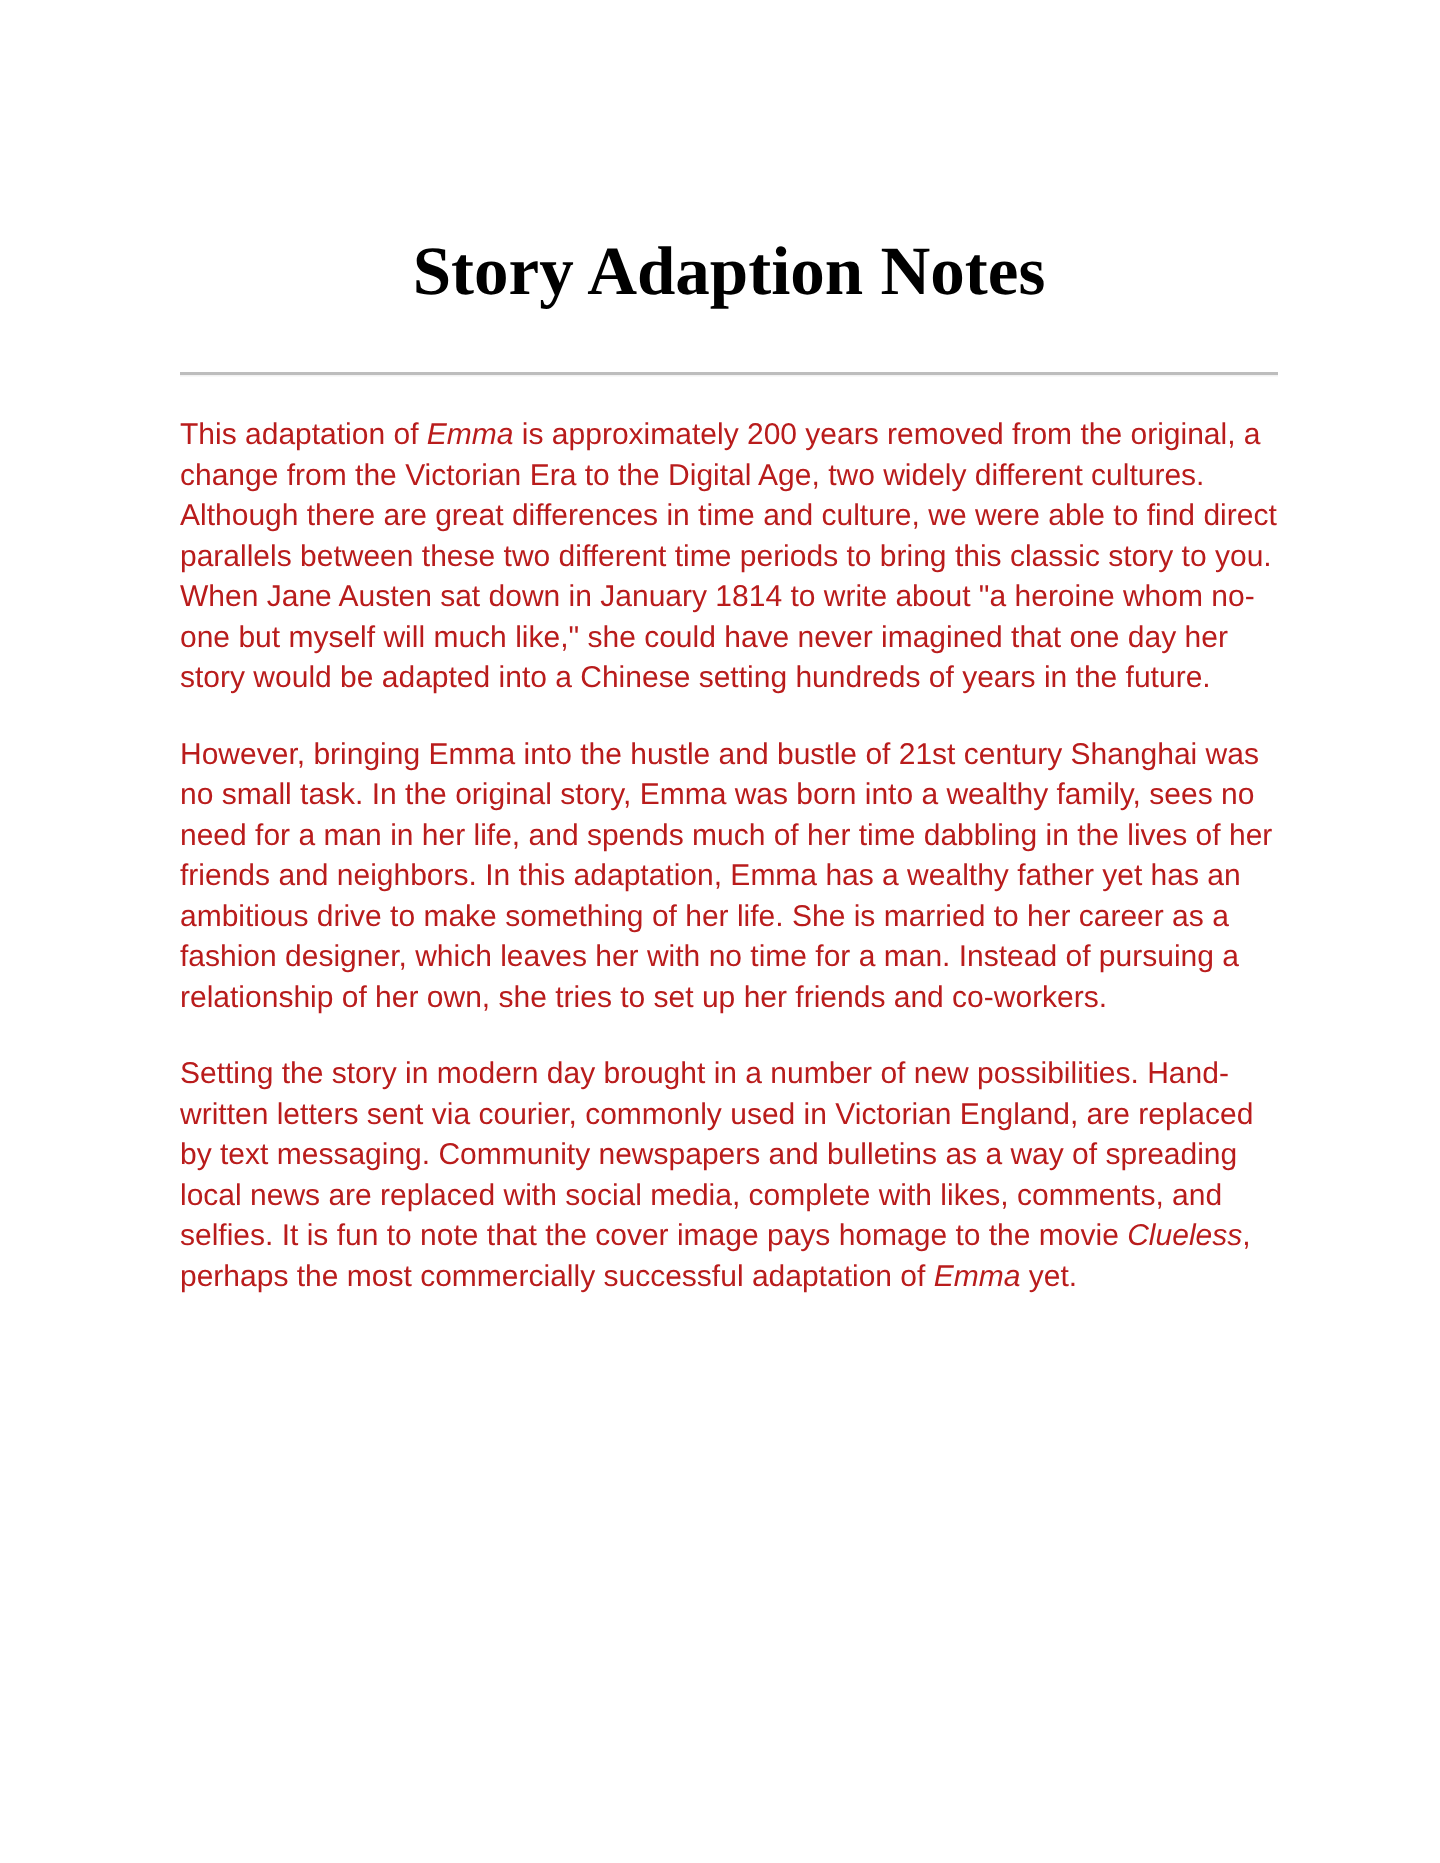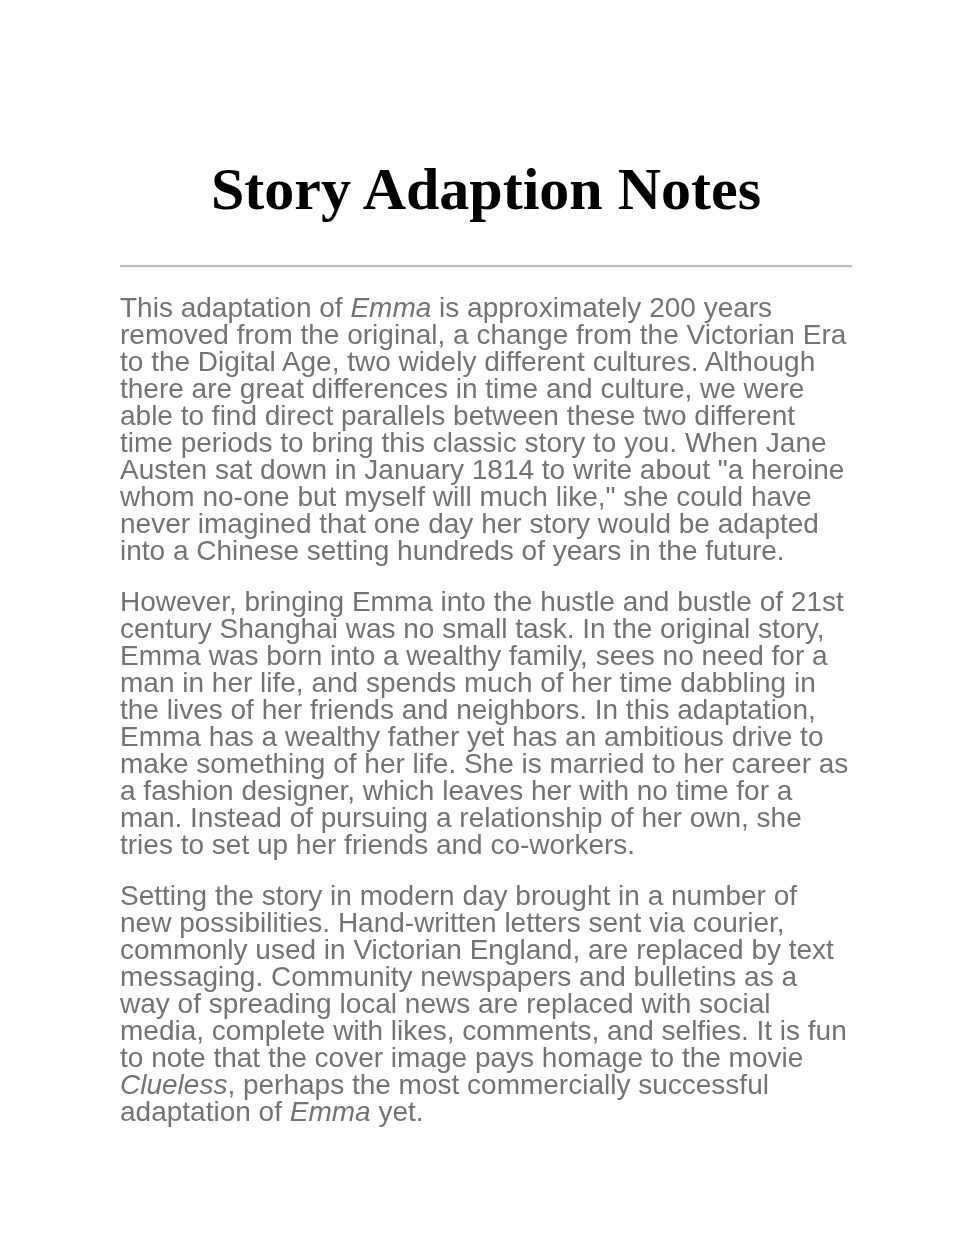--- a/index.html
+++ b/index.html
@@ -17,39 +17,39 @@
   .page {
     margin-left: 120px;
     width: 732px;
     padding-top: 153px;
     box-sizing: content-box;
   }
   h1.doc-title {
     margin: 0;
     font-family: "Liberation Serif", "DejaVu Serif", serif;
     font-weight: 700;
-    font-size: 60px;
+    font-size: 46px;
     line-height: 1.2;
     text-align: center;
     color: #000000;
     letter-spacing: 0px;
     white-space: nowrap;
   }
   hr.title-divider {
     margin: 40px 0 26px 0;
     height: 0;
     border: none;
     border-top: 2px solid #bdbdbd;
     border-bottom: 1px solid #f2f2f2;
   }
   .doc-body p {
     margin: 0 0 24px 0;
-    font-size: 28px;
+    font-size: 20px;
     line-height: 27px;
-    color: #737373;
+    color: #b91c1c;
   }
   .doc-body p:last-child {
     margin-bottom: 0;
   }
   .doc-body i {
     font-style: italic;
   }
 </style>
 </head>
 <body>

